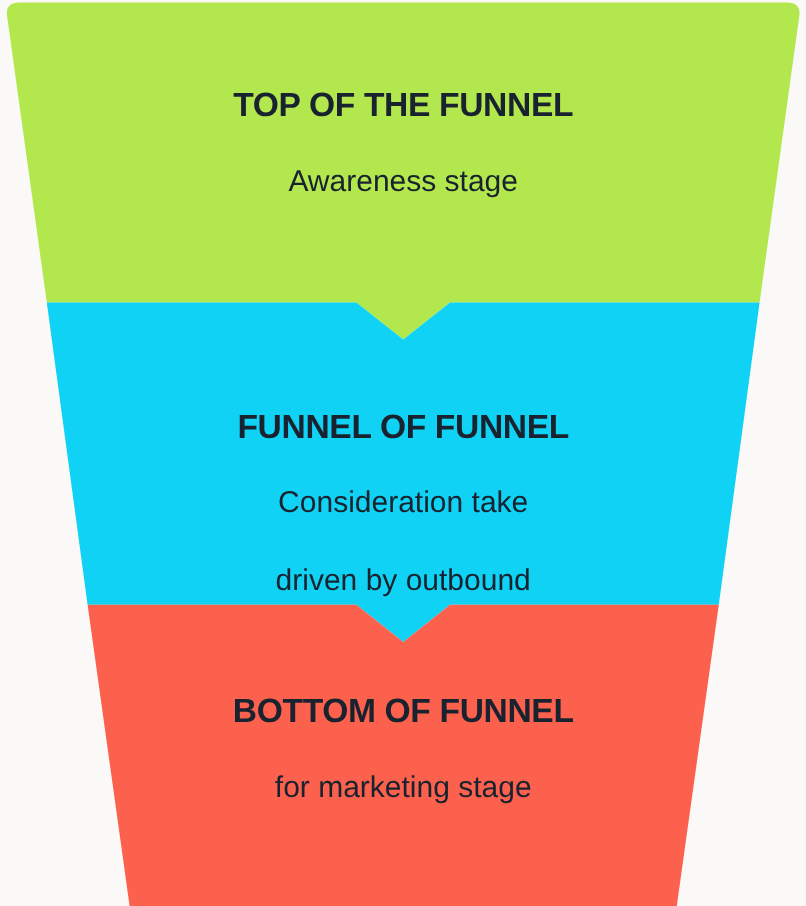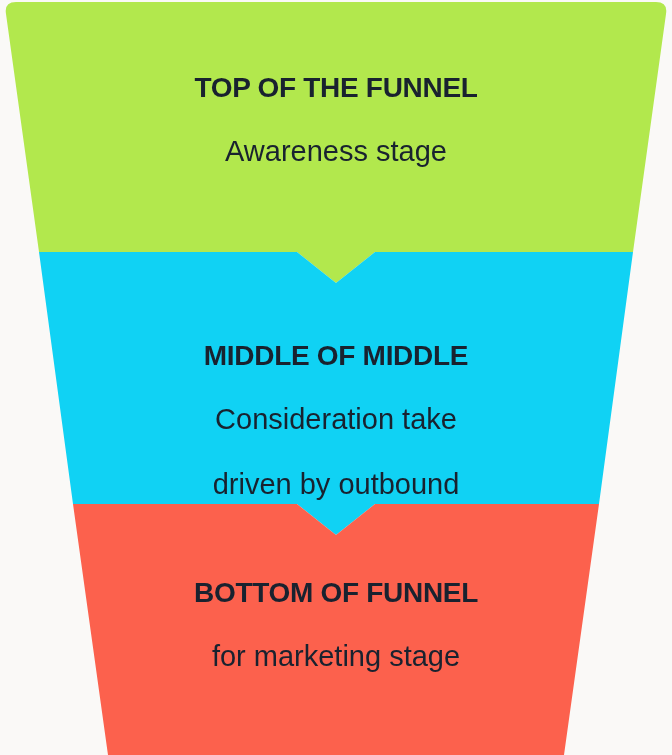--- a/index.html
+++ b/index.html
@@ -33,21 +33,21 @@
     color: var(--text-color, #19222F);
   }
   .label-block .title {
     font-size: 28px;
     font-weight: 700;
     line-height: 34px;
     letter-spacing: -0.3px;
     margin: 0 0 8px 0;
   }
   .label-block .line {
-    font-size: 29px;
+    font-size: 25px;
     font-weight: 400;
     line-height: 37px;
     margin-top: 28px;
   }
   .block-top    { top: 71px;  }
   .block-middle { top: 339px; }
   .block-bottom { top: 576px; }
 </style>
 </head>
 <body>
@@ -65,21 +65,21 @@
     <path d="M 73 504 L 297 504 L 336 535 L 375 504 L 599 504
              L 564 755 L 108 755 Z" fill="#FC614D"></path>
   </svg>
 
   <div class="label-block block-top">
     <div class="title">TOP OF THE FUNNEL</div>
     <div class="line">Awareness stage</div>
   </div>
 
   <div class="label-block block-middle">
-    <div class="title">MIDDLE OF MIDDLE</div>
+    <div class="title">FUNNEL OF FUNNEL</div>
     <div class="line">Consideration take</div>
     <div class="line">driven by outbound</div>
   </div>
 
   <div class="label-block block-bottom">
     <div class="title">BOTTOM OF FUNNEL</div>
     <div class="line">for marketing stage</div>
   </div>
 
 </div>

